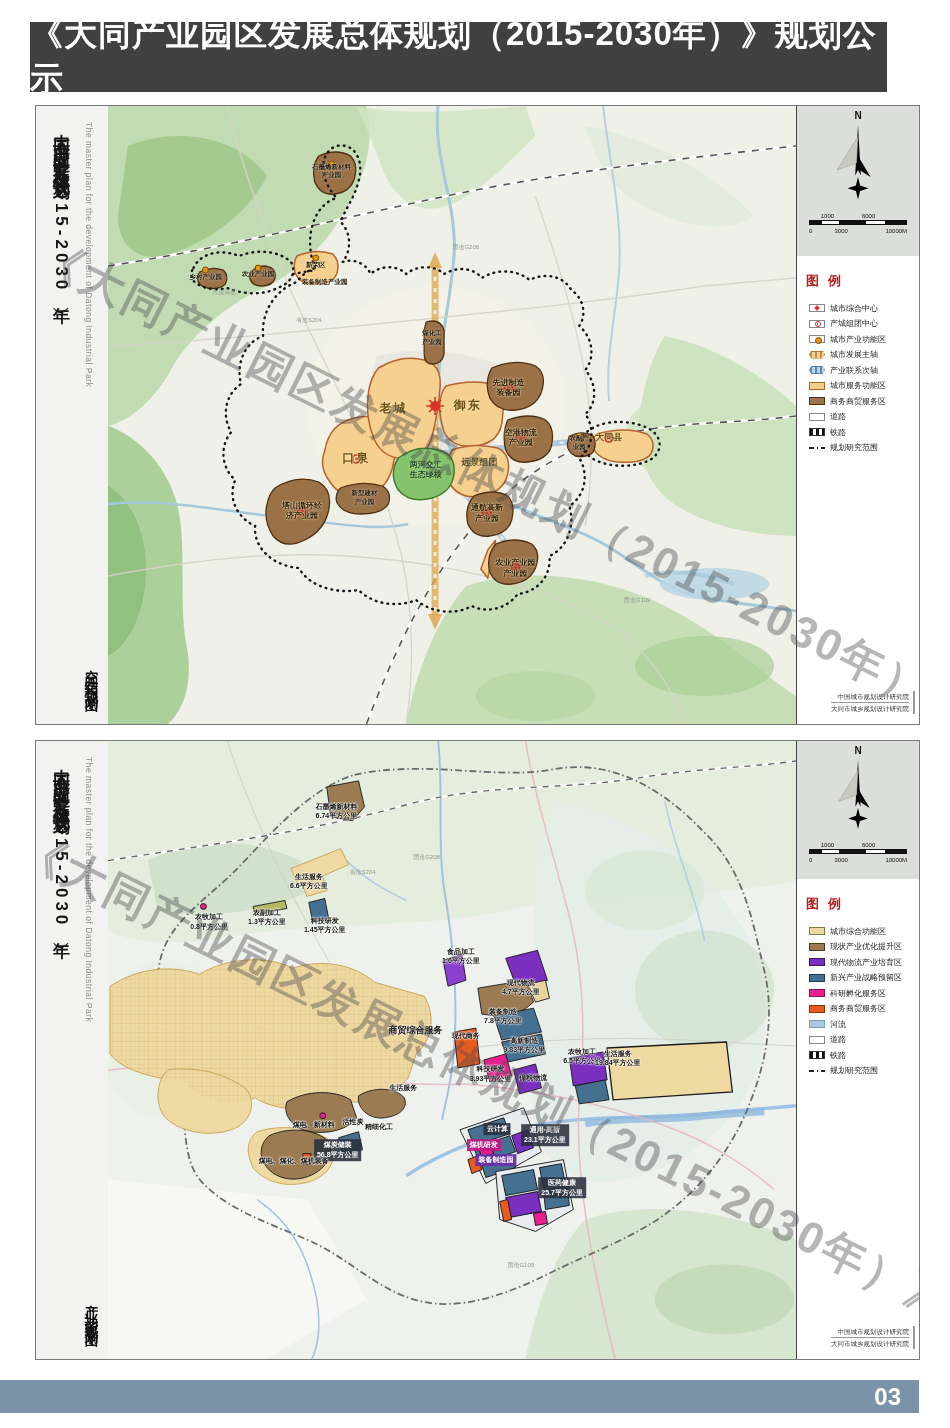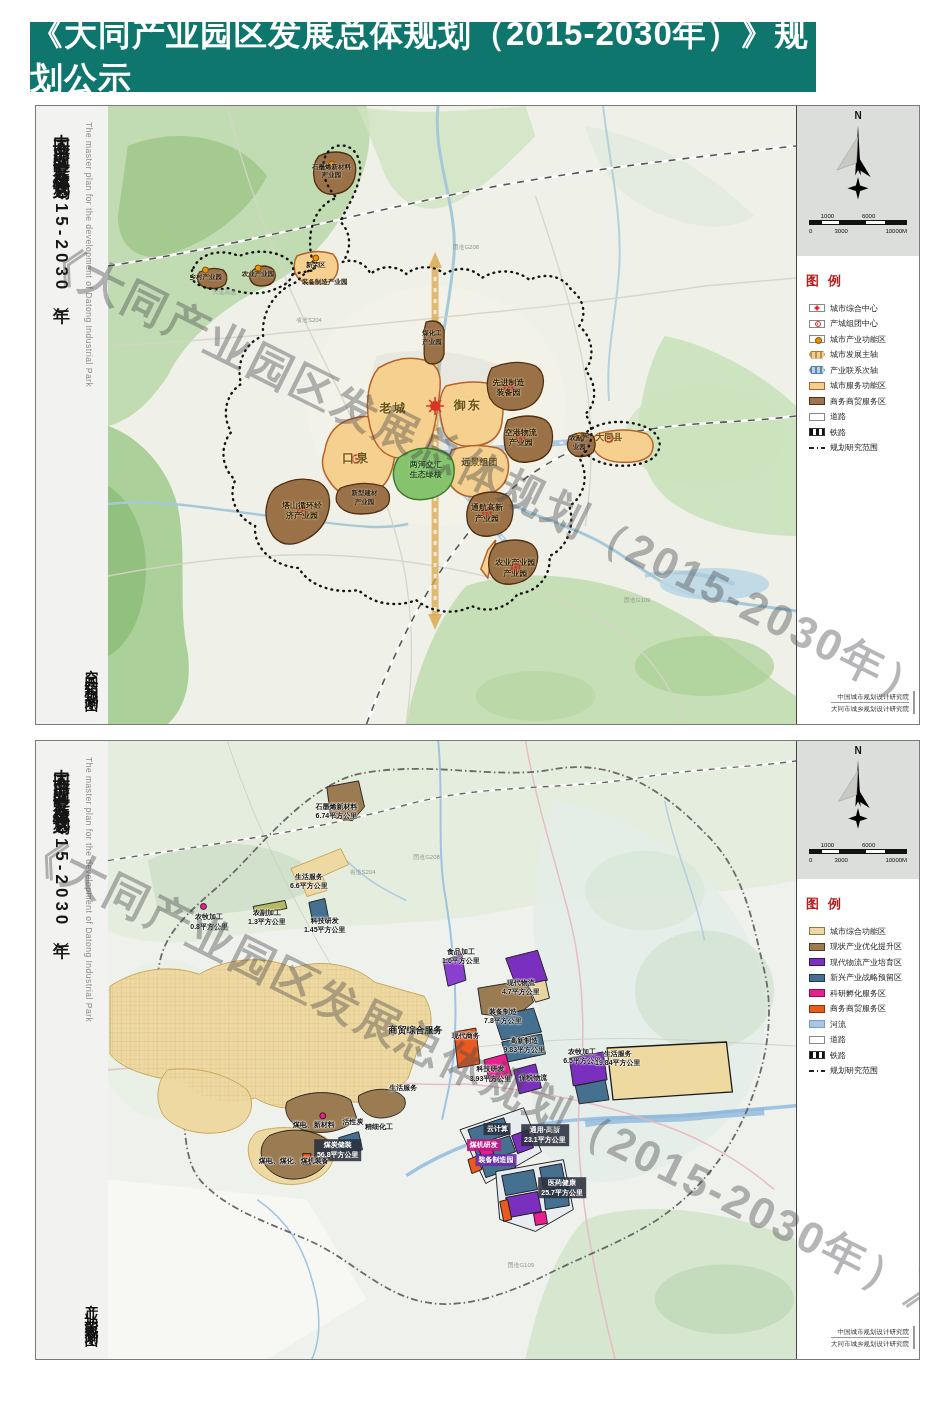--- a/index.html
+++ b/index.html
@@ -1,20 +1,20 @@
 <!DOCTYPE html>
 <html><head>
 <meta charset="utf-8">
 <style>
   html,body{margin:0;padding:0;background:#fff;}
   body{width:950px;height:1428px;font-family:"Liberation Sans", sans-serif;position:relative;overflow:hidden;}
   .page{position:relative;width:950px;height:1428px;background:#ffffff;overflow:hidden;}
 
   
-  .header{position:absolute;left:30px;top:22px;width:786px;height:70px;background:#0f766e;display:flex;align-items:center;justify-content:center;}
+  .header{position:absolute;left:30px;top:22px;width:857px;height:70px;background:#404040;display:flex;align-items:center;justify-content:center;}
   .header-title{color:#fff;font-size:33px;font-weight:bold;letter-spacing:1px;}
   .footer{position:absolute;left:0;top:1380px;width:919px;height:33px;background:#7b93a8;color:#fff;font-size:24px;font-weight:bold;text-align:right;line-height:33px;padding-right:18px;box-sizing:border-box;}
 
   
   .panel{position:absolute;left:35px;width:883px;height:618px;border:1px solid #7a7a7a;background:#fff;display:flex;overflow:hidden;}
   #panel1{top:105px;} #panel2{top:740px;}
 
   
   .sidebar{width:72px;background:#f2f2f0;position:relative;flex:none;}
   .side-cn{position:absolute;top:14px;left:14px;writing-mode:vertical-rl;font-size:17px;font-weight:bold;color:#161616;letter-spacing:4px;height:560px;}
@@ -617,14 +617,17 @@
       </div>
       <div class="credits">
         <div>中国城市规划设计研究院</div>
           <div>大同市城乡规划设计研究院</div>
       </div>
     </div>
 
     <div class="watermark">《大同产业园区发展总体规划（2015-2030年）》公示稿</div>
   </div>
 
+  <div class="footer">
+    <span>03</span>
+  </div>
 
 </div>
 
 </body></html>

